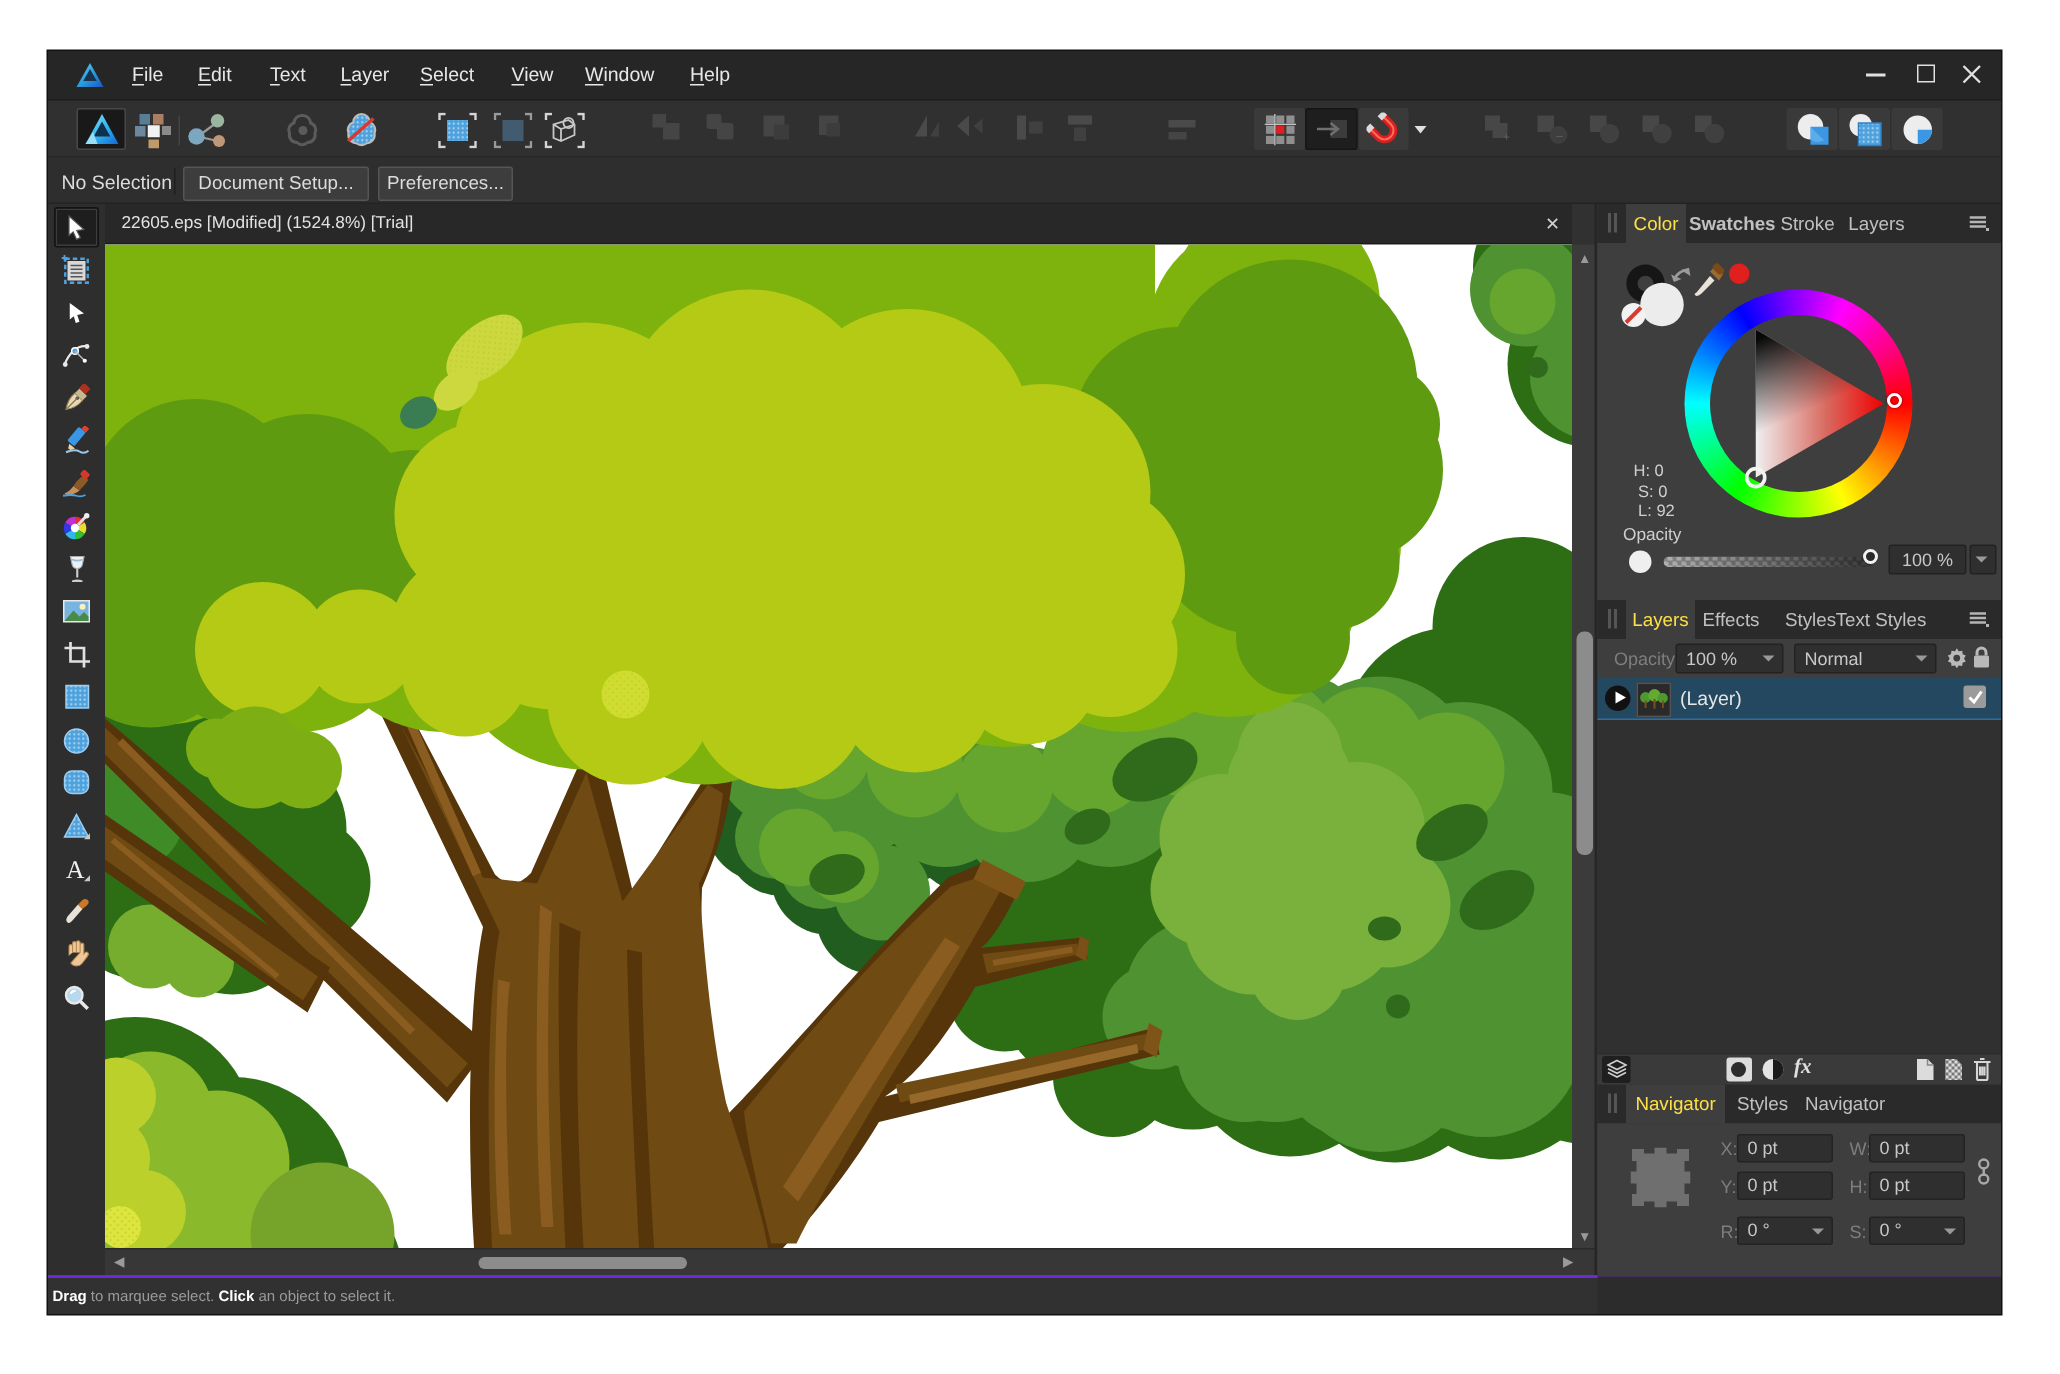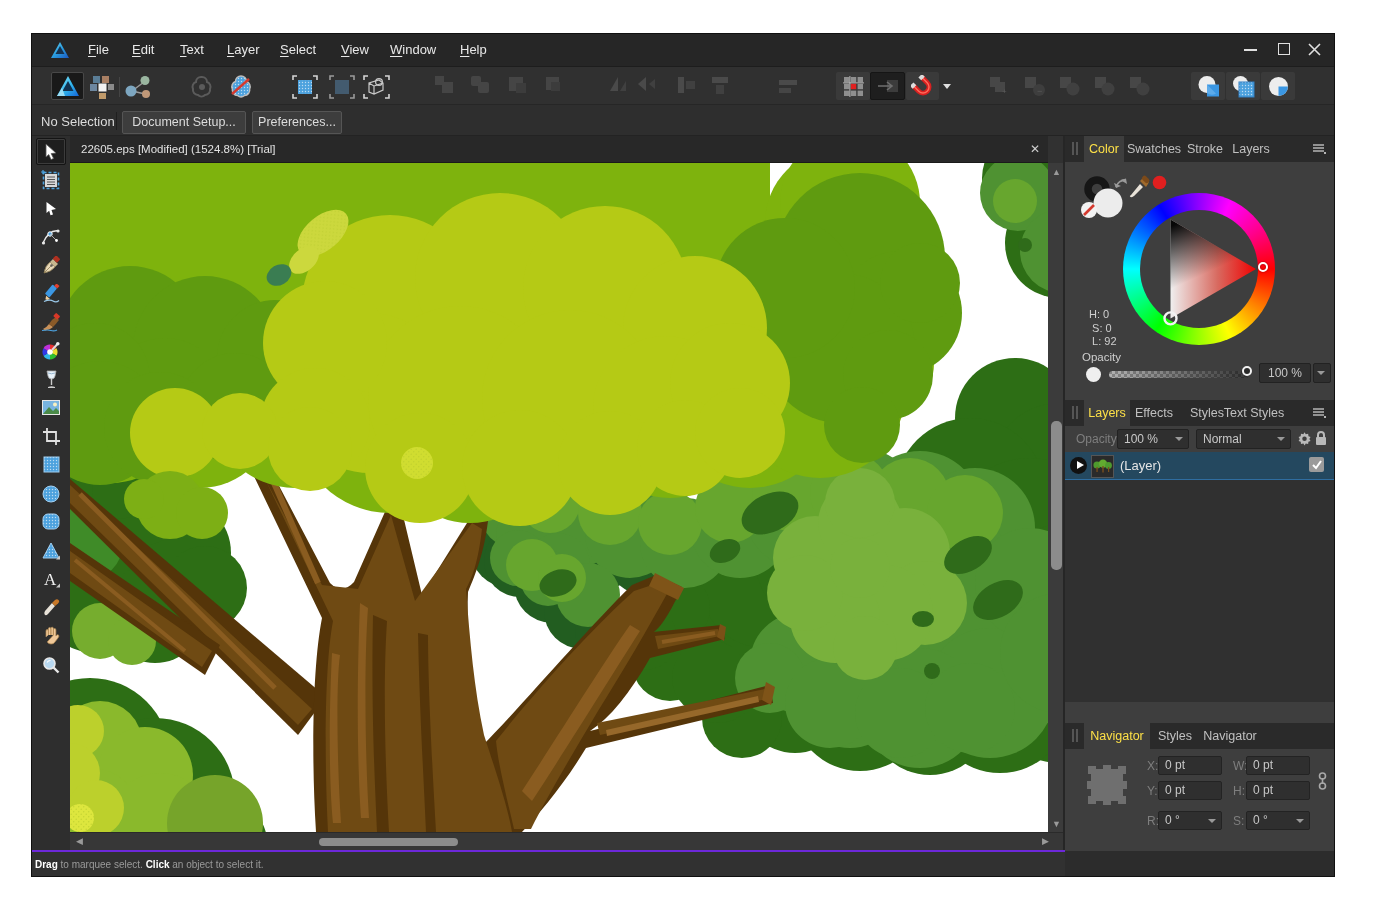--- a/index.html
+++ b/index.html
@@ -672,21 +672,21 @@
   </div>
 
   <div id="status"><span style="padding-left:3px"><b>Drag</b> to marquee select. <b>Click</b> an object to select it.</span></div>
 
   <div class="abs" style="left:1031px;top:102px;width:2px;height:714px;background:#262626;"></div>
   <div id="panels">
 
     <div class="ptabs" style="top:0">
       <div class="grip"></div>
       <div class="ptab ptabsel" style="left:19px;width:40px;">Color</div>
-      <div class="ptab" style="left:61px;width:56px;">Swatches</div>
+      <div class="ptab" style="left:61px;width:56px;font-weight:bold;">Swatches</div>
       <div class="ptab" style="left:119px;width:42px;">Stroke</div>
       <div class="ptab" style="left:163px;width:46px;">Layers</div>
       <svg class="pmenu" viewBox="0 0 13 10">
           <path d="M0 1h11M0 4h11M0 7h11" stroke="#b5b5b5" stroke-width="1.6"></path>
           <rect x="11" y="8" width="2" height="2" fill="#b5b5b5"></rect>
         </svg>
     </div>
     <div class="abs" style="left:0;top:26px;width:269px;height:238px;background:#3e3e3e;">
 
       <svg class="abs" style="left:14px;top:10px" width="56" height="50" viewBox="0 0 56 50">
@@ -780,20 +780,44 @@
         </svg>
       </div>
       <span class="abs" style="left:55px;top:6px;color:#e5e5e5;font-size:13px;">(Layer)</span>
       <div class="abs" style="left:244px;top:5px;width:15px;height:15px;background:#9b9b9b;border-radius:2px;"></div>
       <svg class="abs" style="left:246px;top:7px" width="12" height="12" viewBox="0 0 12 12">
           <path d="M2 6 L5 9 L10 2" fill="none" stroke="#fff" stroke-width="2"></path>
         </svg>
     </div>
     <div class="abs" style="left:0;top:344px;width:269px;height:222px;background:#303030;"></div>
 
+    <div class="abs" style="left:0;top:566px;width:269px;height:21px;background:#3a3a3a;border-top:1px solid #2c2c2c;">
+      <div class="abs" style="left:3px;top:1px;width:19px;height:18px;background:#1f1f1f;border-radius:2px;"></div>
+      <svg class="abs" style="left:6px;top:3px" width="14" height="14" viewBox="0 0 14 14">
+          <path d="M7 1 L13 4 L7 7 L1 4 Z M1 6.5 L7 9.5 L13 6.5 M1 9 L7 12 L13 9" fill="none" stroke="#cfcfcf" stroke-width="1.1"></path>
+        </svg>
+      <div class="abs" style="left:86px;top:2px;width:17px;height:16px;background:#dcdcdc;border-radius:2px;"></div>
+      <div class="abs" style="left:89px;top:5px;width:10px;height:10px;border-radius:50%;background:#2c2c2c;"></div>
+      <svg class="abs" style="left:109px;top:2px" width="16" height="16" viewBox="0 0 16 16">
+          <circle cx="8" cy="8" r="7" fill="#e4e4e4"></circle>
+          <path d="M8 1 A7 7 0 0 1 8 15 Z" fill="#1c1c1c"></path>
+        </svg>
+      <span class="abs" style="left:131px;top:1px;color:#e0e0e0;font-size:14px;font-style:italic;font-weight:bold;font-family:'Liberation Serif',serif;">fx</span>
+      <svg class="abs" style="left:212px;top:2px" width="13" height="16" viewBox="0 0 13 16">
+          <path d="M1 1 H8 L12 5 V15 H1 Z" fill="#dcdcdc"></path>
+          <path d="M8 1 L8 5 L12 5" fill="none" stroke="#888" stroke-width="1"></path>
+        </svg>
+      <svg class="abs" style="left:230px;top:2px" width="14" height="16" viewBox="0 0 14 16">
+          <path d="M2 1 H9 L13 5 V15 H2 Z" fill="#dcdcdc"></path>
+          <path d="M2 1 H9 L13 5 V15 H2 Z" fill="url(#chk)"></path>
+        </svg>
+      <svg class="abs" style="left:250px;top:1px" width="13" height="17" viewBox="0 0 13 17">
+          <path d="M1 4 H12 M3 4 V15 Q3 16 4 16 H9 Q10 16 10 15 V4 M5 2 H8 M5 7 V13 M6.5 7 V13 M8 7 V13" fill="none" stroke="#d6d6d6" stroke-width="1.4"></path>
+        </svg>
+    </div>
 
     <div class="ptabs" style="top:587px">
       <div class="grip"></div>
       <div class="ptab ptabsel" style="left:19px;width:66px;">Navigator</div>
       <div class="ptab" style="left:87px;width:46px;">Styles</div>
       <div class="ptab" style="left:135px;width:60px;">Navigator</div>
     </div>
     <div class="abs" style="left:0;top:613px;width:269px;height:102px;background:#3e3e3e;">
 
       <svg class="abs" style="left:22px;top:16px" width="40" height="40" viewBox="0 0 40 40">

